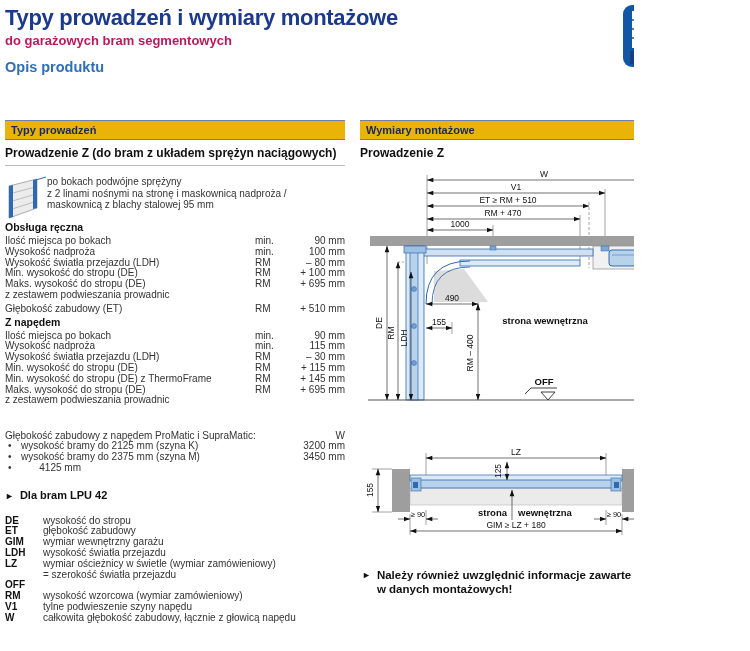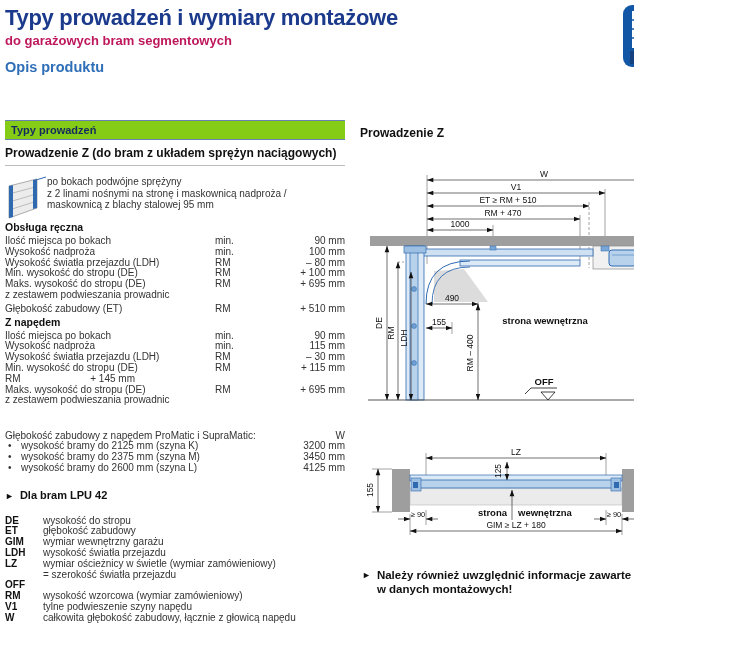--- a/index.html
+++ b/index.html
@@ -16,33 +16,33 @@
 
   .side-tab { position:absolute; left:718px; top:0; width:32px; height:256px; background:#0d57a6; }
   .side-tab .txt { position:absolute; left:-112px; top:112px; width:256px; height:32px;
                    transform:rotate(-90deg); display:flex; flex-direction:column; justify-content:center; align-items:center;
                    color:#fff; font-weight:bold; font-size:10px; line-height:11px; text-align:center; white-space:nowrap; }
 
   
   .col-left  { position:absolute; left:5px;   top:120px; width:340px;  height:531px; }
   .col-right { position:absolute; left:360px; top:120px; width:352px; height:531px; }
 
-  .sec-bar { height:20px; background:#84cc16; border-top:1px solid #6d81b0; border-bottom:1px solid #6d81b0;
+  .sec-bar { height:20px; background:#eab308; border-top:1px solid #6d81b0; border-bottom:1px solid #6d81b0;
              display:flex; align-items:center; padding:0 6px; font-size:11px; font-weight:bold; color:#16295f; }
   .lead { font-size:12px; font-weight:bold; color:#111; margin-top:6px; }
   .rule { height:1px; background:#bdbdbd; margin-top:5px; }
 
   .spring { display:flex; margin-top:8px; align-items:flex-start; }
   .spring-text { font-size:10px; line-height:11.5px; color:#333; padding-top:2px; }
 
   .h-bold { font-size:10.5px; font-weight:bold; color:#111; margin-top:1px; margin-bottom:3px; }
   .row { display:flex; font-size:10px; line-height:10.8px; color:#333; }
   .row .lbl { flex:1; }
   .row .ref { width:40px; }
-  .row .val { width:50px; text-align:right;margin-left:40px; }
+  .row .val { width:50px; text-align:right; }
   .row.gap  { margin-top:3px; }
 
   .depth-head { display:flex; font-size:10px; line-height:11px; color:#333; margin-top:24px; }
   .depth-head .lbl { flex:1; } .depth-head .val { width:50px; text-align:right; }
   .bullet-row { display:flex; font-size:10px; line-height:10.8px; color:#333; }
   .bullet-row .b { width:16px; padding-left:3px; }
   .bullet-row .lbl { flex:1; } .bullet-row .val { width:60px; text-align:right; }
 
   .lpu { display:flex; gap:6px; font-size:11px; font-weight:bold; color:#111; margin-top:15px; align-items:baseline; }
   .tri { font-size:9px; }
@@ -165,20 +165,21 @@
           <span class="lbl">Wysokość światła przejazdu (LDH)</span>
           <span class="ref">RM</span>
           <span class="val">– 30 mm</span>
         </div>
       <div class="row">
           <span class="lbl">Min. wysokość do stropu (DE)</span>
           <span class="ref">RM</span>
           <span class="val">+ 115 mm</span>
         </div>
       <div class="row">
+          <span class="lbl">Min. wysokość do stropu (DE) z ThermoFrame</span>
           <span class="ref">RM</span>
           <span class="val">+ 145 mm</span>
         </div>
       <div class="row">
           <span class="lbl">Maks. wysokość do stropu (DE)</span>
           <span class="ref">RM</span>
           <span class="val">+ 695 mm</span>
         </div>
       <div class="row">
           <span class="lbl">z zestawem podwieszania prowadnic</span>
@@ -197,21 +198,20 @@
           <span class="lbl">wysokość bramy do 2125 mm (szyna K)</span>
           <span class="val">3200 mm</span>
         </div>
       <div class="bullet-row">
           <span class="b">•</span>
           <span class="lbl">wysokość bramy do 2375 mm (szyna M)</span>
           <span class="val">3450 mm</span>
         </div>
       <div class="bullet-row">
           <span class="b">•</span>
-          <span class="lbl">wysokość bramy do 2600 mm (szyna L)</span>
           <span class="val">4125 mm</span>
         </div>
     </div>
 
     <div class="lpu">
       <span class="tri">►</span>
       <span>Dla bram LPU 42</span>
     </div>
 
     <div class="legend">
@@ -251,20 +251,21 @@
           <span class="desc">tylne podwieszenie szyny napędu</span>
         </div>
       <div class="lrow">
           <span class="abbr">W</span>
           <span class="desc">całkowita głębokość zabudowy, łącznie z głowicą napędu</span>
         </div>
     </div>
   </div>
 
   <div class="col-right">
+    <div class="sec-bar">Wymiary montażowe</div>
     <div class="lead">Prowadzenie Z</div>
 
     <svg class="diag1" viewBox="0 0 352 250" width="352" height="250">
       <defs>
         <marker id="ae1" markerWidth="8" markerHeight="8" refX="6.3" refY="3" orient="auto" markerUnits="userSpaceOnUse">
             <path d="M0,0.7 L6.5,3 L0,5.3 Z" fill="#111"></path>
           </marker>
         <marker id="as1" markerWidth="8" markerHeight="8" refX="0.2" refY="3" orient="auto" markerUnits="userSpaceOnUse">
             <path d="M6.5,0.7 L0,3 L6.5,5.3 Z" fill="#111"></path>
           </marker>

